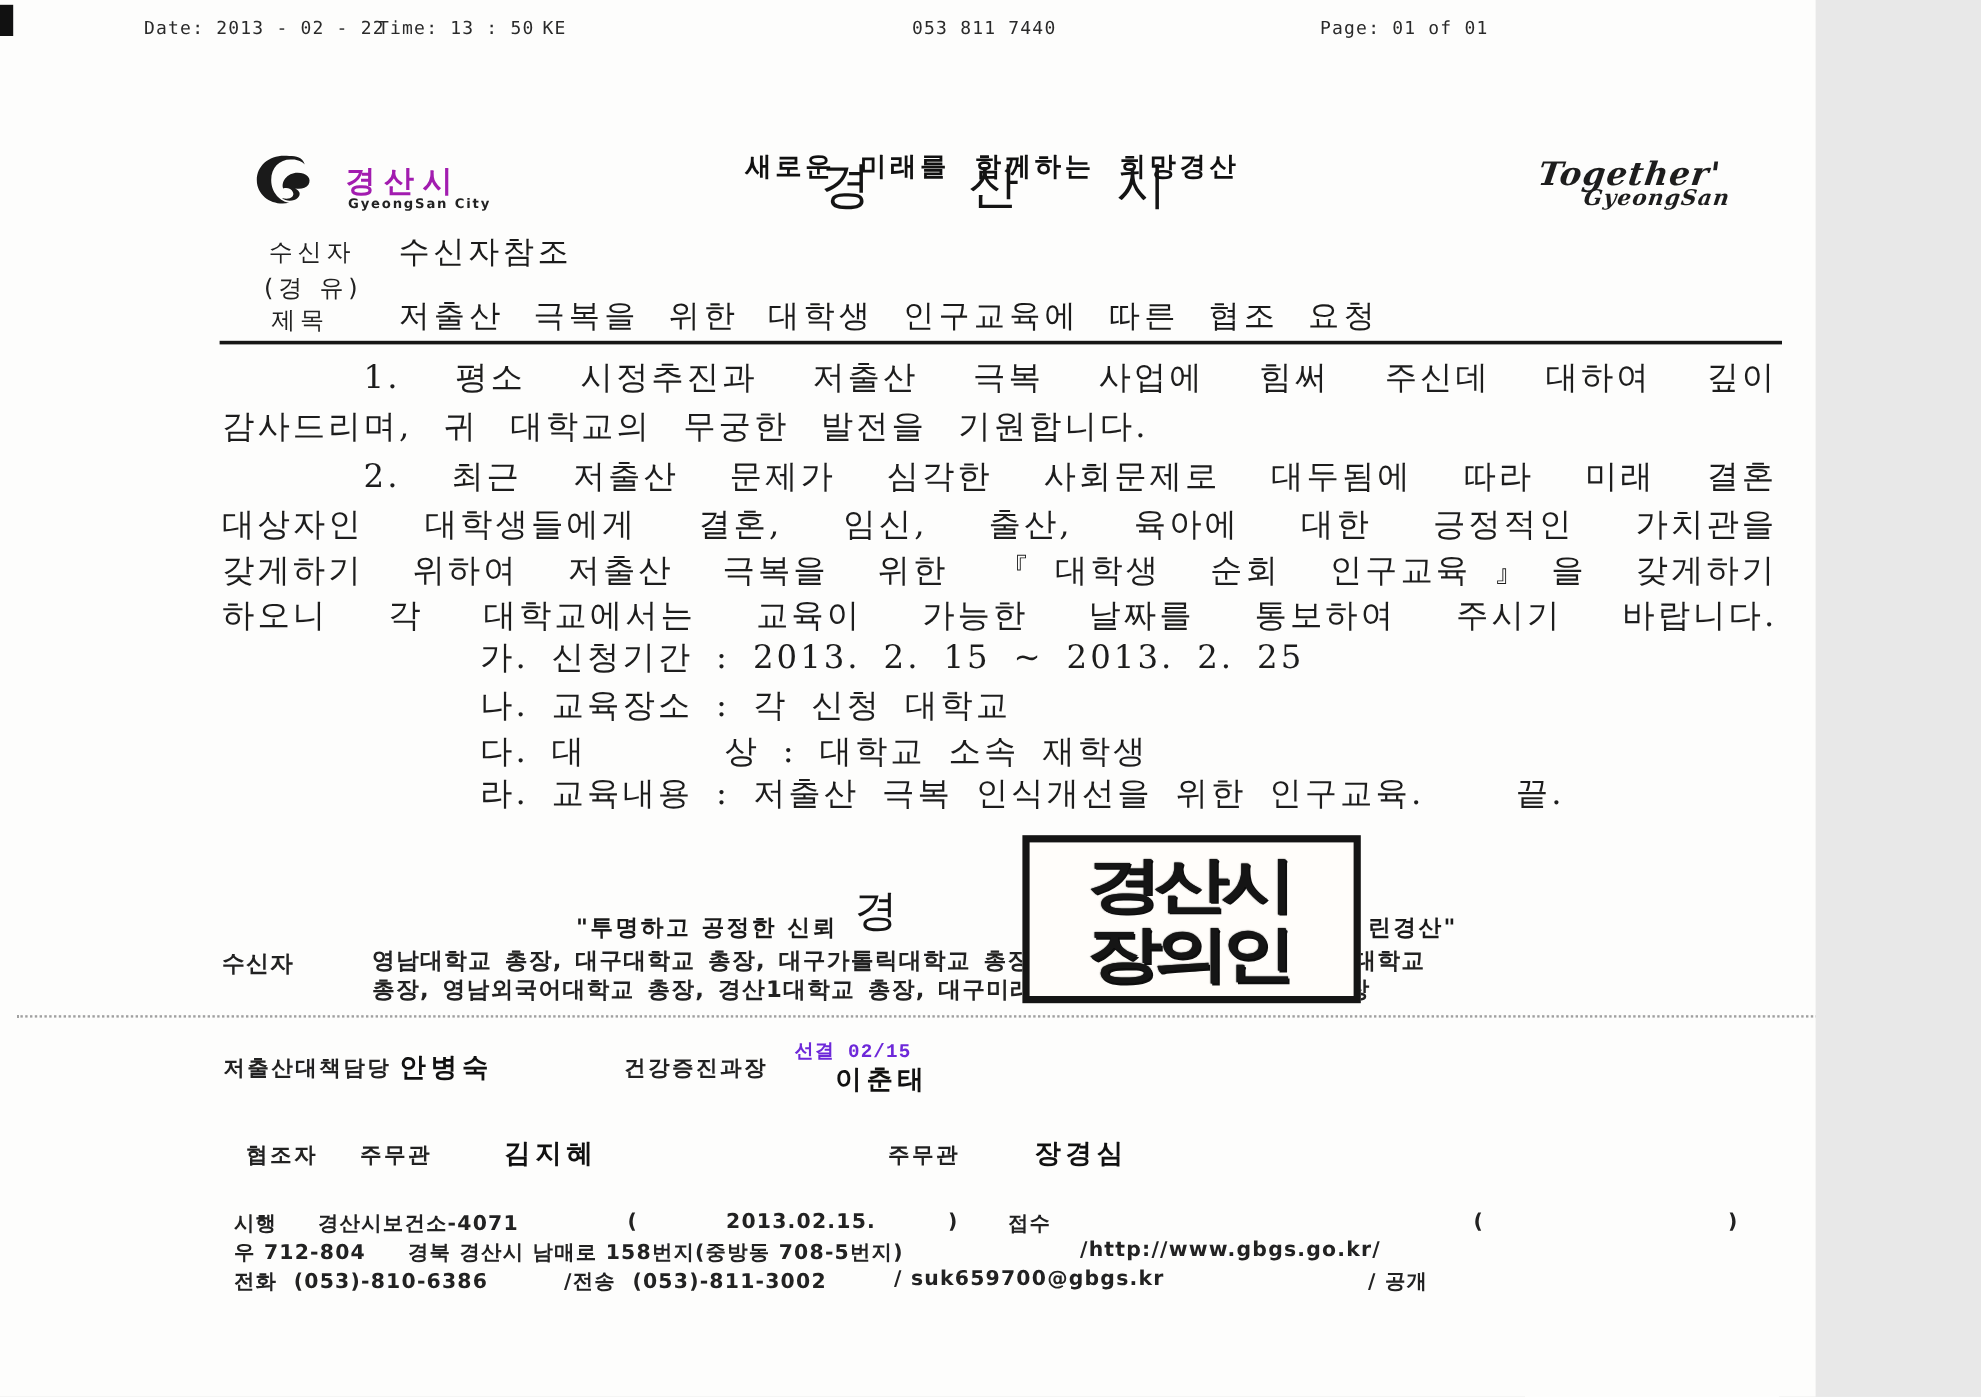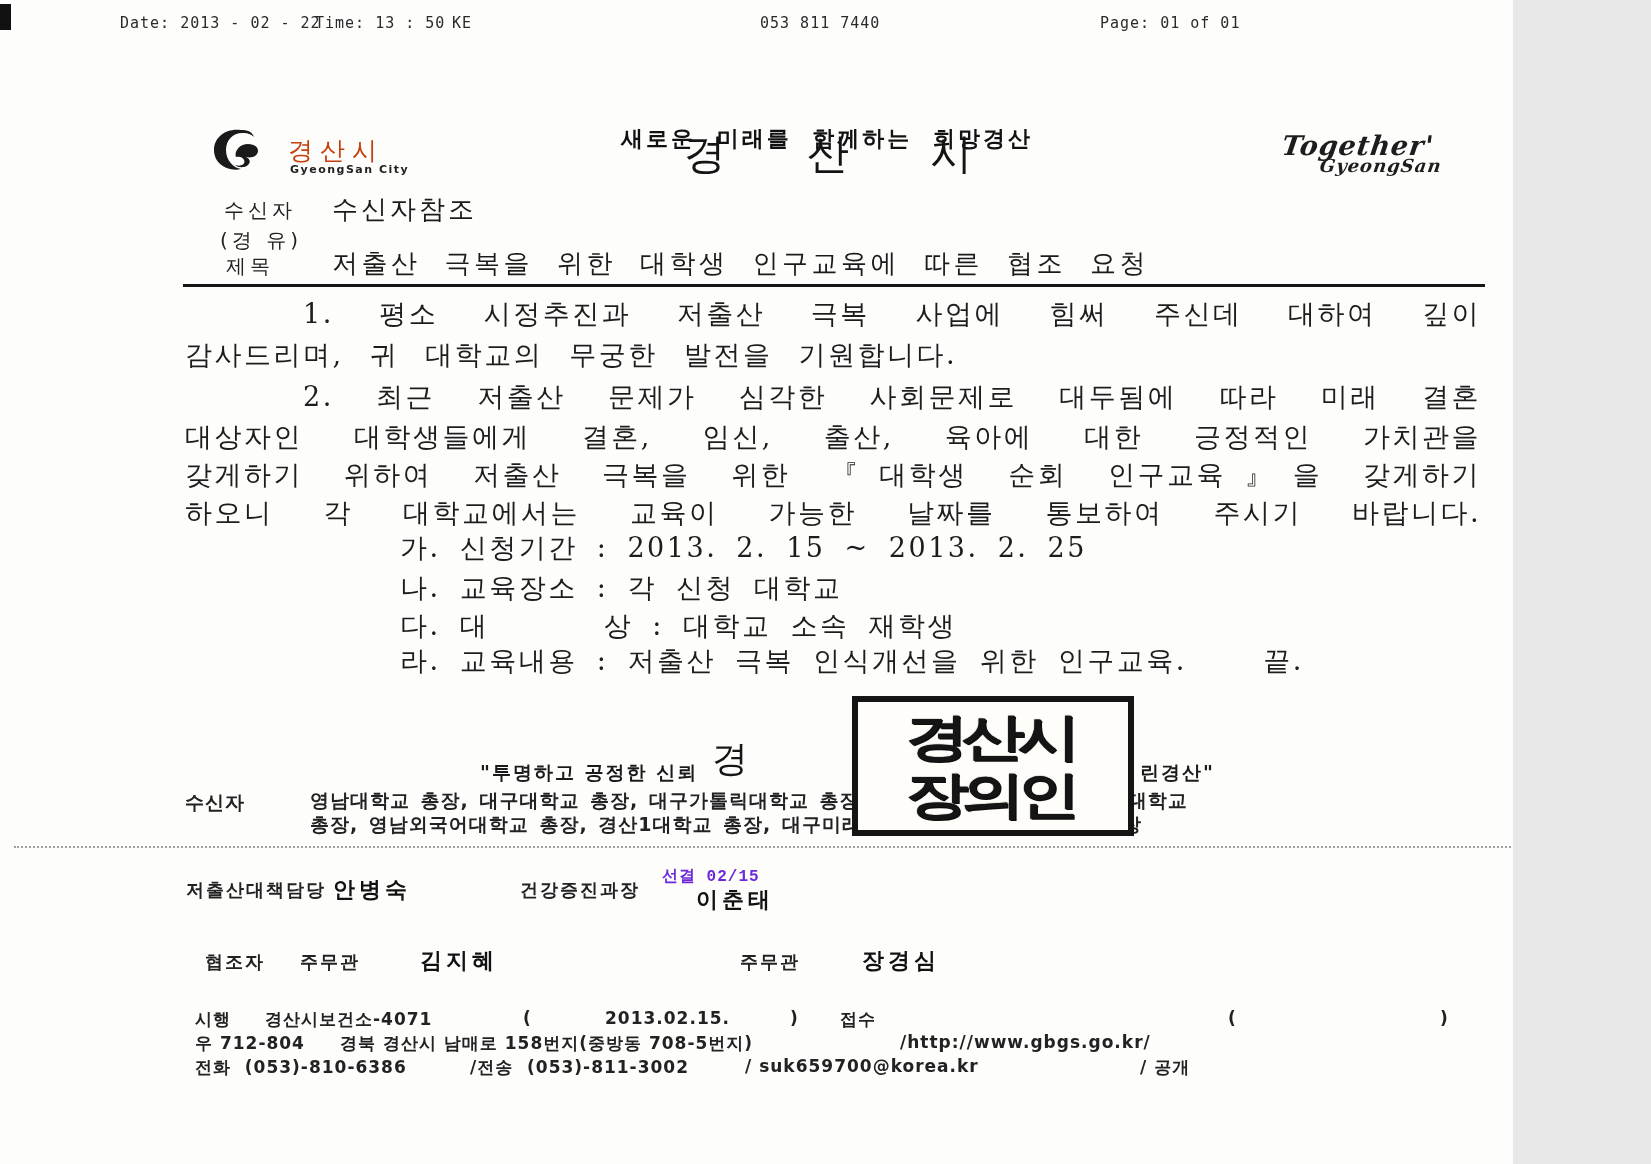--- a/index.html
+++ b/index.html
@@ -8,21 +8,21 @@
     width:1513px;height:1164px;
     background:#fdfdfc;
     overflow:hidden;
     font-family:"DejaVu Serif", serif;
     color:#1b1b1b;
   }
   .abs{position:absolute;}
   .mono{font-family:"DejaVu Sans Mono", monospace;font-size:15px;color:#2a2a2a;letter-spacing:1px;}
   .slogan{font-family:"DejaVu Sans", sans-serif;font-weight:bold;font-size:22px;letter-spacing:3px;word-spacing:10px;color:#111;margin-top:44px;}
   .city-title{font-size:42px;letter-spacing:34px;color:#141414;font-family:"DejaVu Serif", serif;}
-  .logo-text{font-family:"DejaVu Sans", sans-serif;font-weight:normal;font-size:25px;letter-spacing:7px;color:#c2410c;}
+  .logo-text{font-family:"DejaVu Sans", sans-serif;font-weight:bold;font-size:25px;letter-spacing:7px;color:#a21caf;}
   .logo-sub{font-family:"DejaVu Sans", sans-serif;font-weight:bold;font-size:11px;letter-spacing:1.5px;color:#222;}
   .together-top{font-family:"DejaVu Serif", serif;font-style:italic;font-weight:bold;font-size:27px;letter-spacing:1px;color:#1d1d1d;transform:skewX(-8deg);}
   .together-bottom{font-family:"DejaVu Serif", serif;font-style:italic;font-weight:bold;font-size:18px;letter-spacing:1px;color:#1d1d1d;transform:skewX(-8deg);}
   .label-sm{font-family:"DejaVu Sans", sans-serif;font-size:20px;letter-spacing:4px;color:#222;}
   .recv-value{font-size:26px;letter-spacing:3px;word-spacing:6px;}
   .subject{font-size:26px;letter-spacing:3.5px;word-spacing:14px;}
   .subject-underline{border-top:3px solid #161616;}
   .bodyline{
     left:185px;width:1296px;
     font-size:27px;letter-spacing:2.5px;word-spacing:11px;
@@ -156,16 +156,16 @@
   <div class="abs footer-txt" style="left:840px;top:1008px;">접수</div>
   <div class="abs footer-txt" style="left:1228px;top:1008px;">(</div>
   <div class="abs footer-txt" style="left:1440px;top:1008px;">)</div>
 
   <div class="abs footer-txt" style="left:195px;top:1032px;">우 712-804</div>
   <div class="abs footer-txt" style="left:340px;top:1032px;">경북 경산시 남매로 158번지(중방동 708-5번지)</div>
   <div class="abs footer-txt" style="left:900px;top:1032px;">/http://www.gbgs.go.kr/</div>
 
   <div class="abs footer-txt" style="left:195px;top:1056px;">전화  (053)-810-6386</div>
   <div class="abs footer-txt" style="left:470px;top:1056px;">/전송  (053)-811-3002</div>
-  <div class="abs footer-txt" style="left:745px;top:1056px;">/ suk659700@korea.kr</div>
+  <div class="abs footer-txt" style="left:745px;top:1056px;">/ suk659700@gbgs.kr</div>
   <div class="abs footer-txt" style="left:1140px;top:1056px;">/ 공개</div>
 
 </div>
 
 </body></html>

